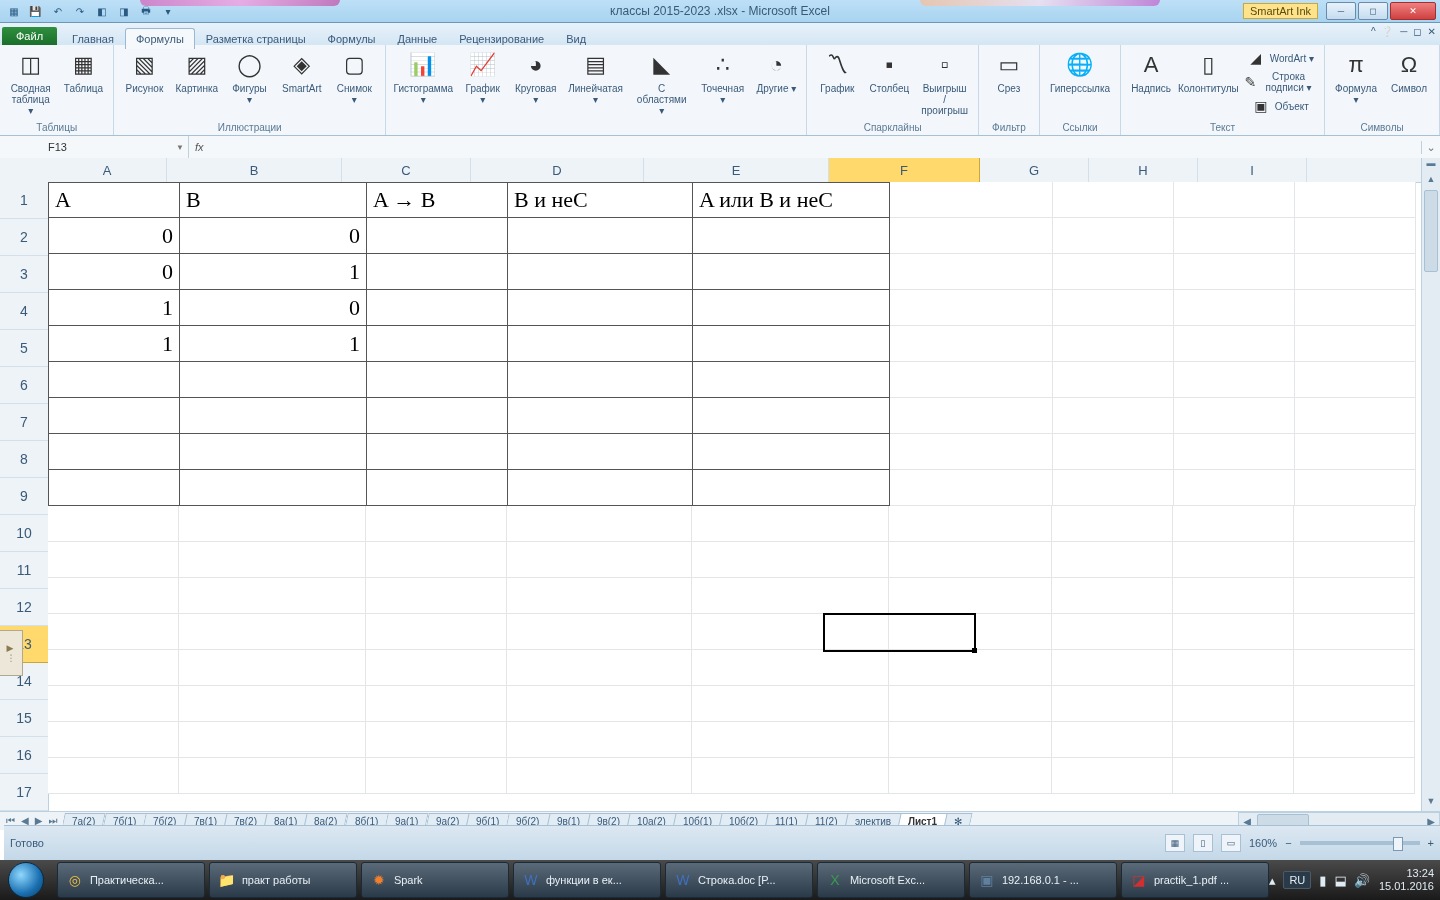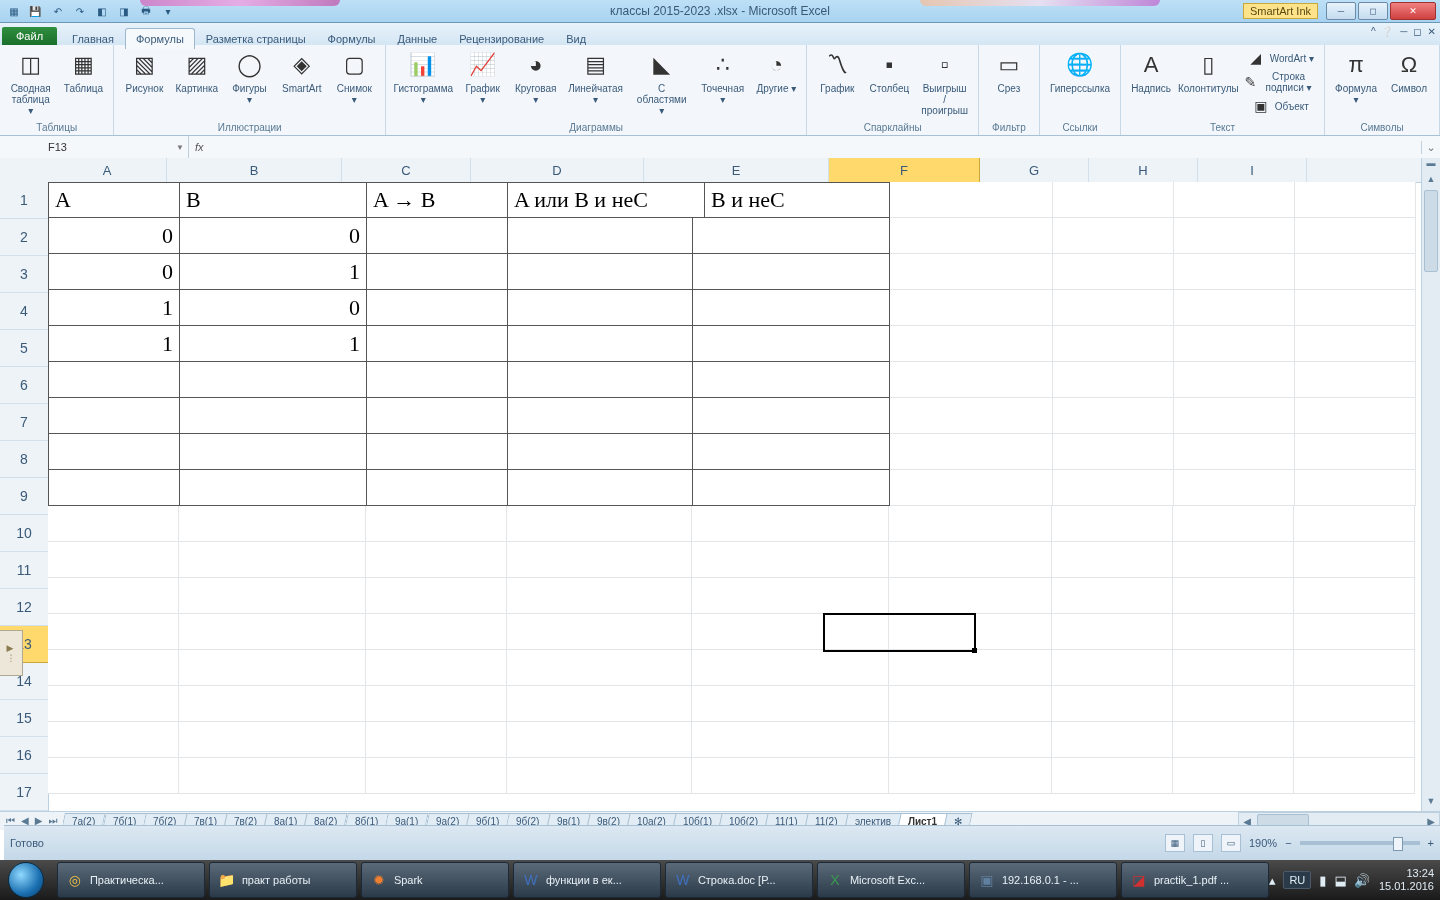--- a/index.html
+++ b/index.html
@@ -198,21 +198,20 @@
         </div>
         <div class="rbtn">
           <div class="icon">∴</div>
           <div class="text">Точечная ▾</div>
         </div>
         <div class="rbtn">
           <div class="icon">◔</div>
           <div class="text">Другие ▾</div>
         </div>
       </div>
-      <div class="label">Диаграммы</div>
     </div>
     <div class="rgroup">
       <div class="items">
         <div class="rbtn">
           <div class="icon">〽</div>
           <div class="text">График</div>
         </div>
         <div class="rbtn">
           <div class="icon">▪</div>
           <div class="text">Столбец</div>
@@ -327,22 +326,22 @@
       <div class="rowhead">14</div>
       <div class="rowhead">15</div>
       <div class="rowhead">16</div>
       <div class="rowhead">17</div>
     </div>
   <div class="cells" id="cells">
       <div class="row">
         <div class="cell b bt bl" style="width: 118px;">A</div>
         <div class="cell b bt" style="width: 174px;">B</div>
         <div class="cell b bt" style="width: 128px;">A → B</div>
+        <div class="cell b bt" style="width: 172px;">B и неC</div>
         <div class="cell b bt" style="width: 184px;">A или B и неC</div>
-        <div class="cell b bt" style="width: 172px;">B и неC</div>
         <div class="cell" style="width: 150px;"></div>
         <div class="cell" style="width: 108px;"></div>
         <div class="cell" style="width: 108px;"></div>
         <div class="cell" style="width: 108px;"></div>
       </div>
       <div class="row">
         <div class="cell b bl right" style="width: 118px;">0</div>
         <div class="cell b right" style="width: 174px;">0</div>
         <div class="cell b" style="width: 128px;"></div>
         <div class="cell b" style="width: 172px;"></div>
@@ -568,21 +567,21 @@
     <span class="btn" style="margin-left:auto">▶</span>
   </div>
 </div>
 
 <div class="statusbar">
   <span>Готово</span>
   <div class="right">
     <div class="viewbtn">▦</div>
     <div class="viewbtn">▯</div>
     <div class="viewbtn">▭</div>
-    <span>190%</span>
+    <span>160%</span>
     <span>−</span>
     <div class="zoom-slider">
         <div class="thumb"></div>
       </div>
     <span>+</span>
   </div>
 </div>
 
 <div class="taskbar">
   <div class="start">

